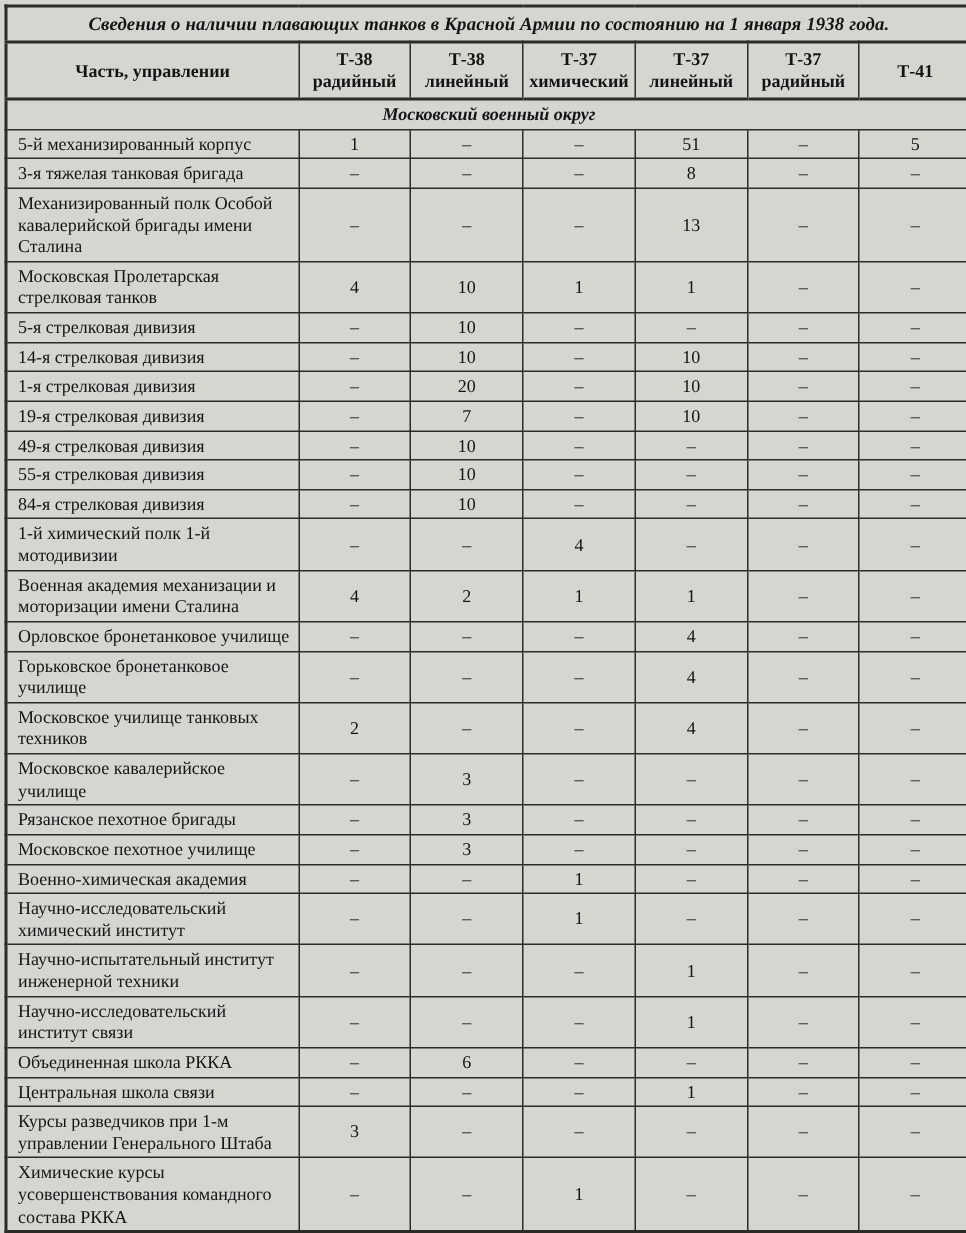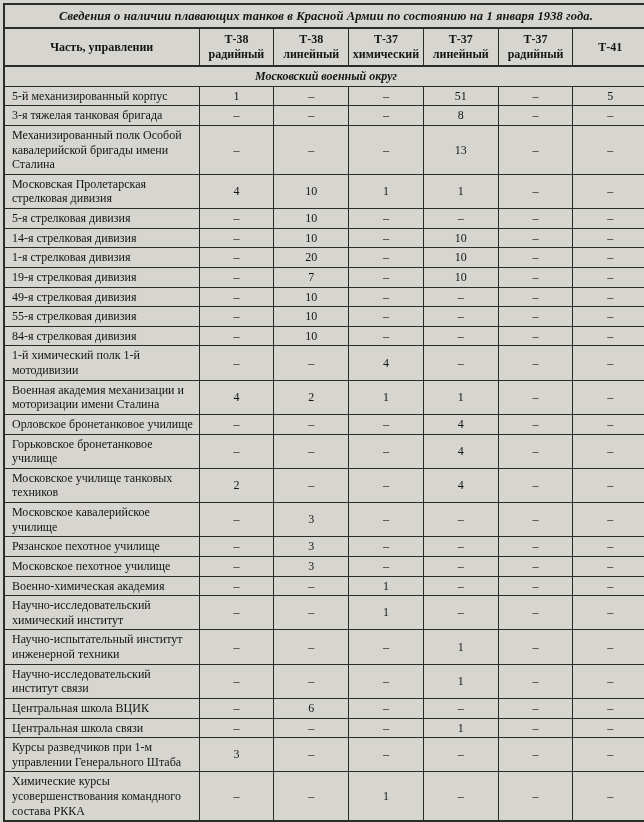--- a/index.html
+++ b/index.html
@@ -151,21 +151,21 @@
         <tr>
           <td class="unit">Механизированный полк Особой кавалерийской бригады имени Сталина</td>
           <td class="val">–</td>
           <td class="val">–</td>
           <td class="val">–</td>
           <td class="val">13</td>
           <td class="val">–</td>
           <td class="val">–</td>
         </tr>
         <tr>
-          <td class="unit">Московская Пролетарская стрелковая дивизия</td>
+          <td class="unit">Московская Пролетарская стрелковая танков</td>
           <td class="val">4</td>
           <td class="val">10</td>
           <td class="val">1</td>
           <td class="val">1</td>
           <td class="val">–</td>
           <td class="val">–</td>
         </tr>
         <tr>
           <td class="unit">5-я стрелковая дивизия</td>
           <td class="val">–</td>
@@ -277,21 +277,21 @@
         <tr>
           <td class="unit">Московское кавалерийское училище</td>
           <td class="val">–</td>
           <td class="val">3</td>
           <td class="val">–</td>
           <td class="val">–</td>
           <td class="val">–</td>
           <td class="val">–</td>
         </tr>
         <tr>
-          <td class="unit">Рязанское пехотное училище</td>
+          <td class="unit">Рязанское пехотное бригады</td>
           <td class="val">–</td>
           <td class="val">3</td>
           <td class="val">–</td>
           <td class="val">–</td>
           <td class="val">–</td>
           <td class="val">–</td>
         </tr>
         <tr>
           <td class="unit">Московское пехотное училище</td>
           <td class="val">–</td>
@@ -331,21 +331,21 @@
         <tr>
           <td class="unit">Научно-исследовательский институт связи</td>
           <td class="val">–</td>
           <td class="val">–</td>
           <td class="val">–</td>
           <td class="val">1</td>
           <td class="val">–</td>
           <td class="val">–</td>
         </tr>
         <tr>
-          <td class="unit">Центральная школа ВЦИК</td>
+          <td class="unit">Объединенная школа РККА</td>
           <td class="val">–</td>
           <td class="val">6</td>
           <td class="val">–</td>
           <td class="val">–</td>
           <td class="val">–</td>
           <td class="val">–</td>
         </tr>
         <tr>
           <td class="unit">Центральная школа связи</td>
           <td class="val">–</td>

